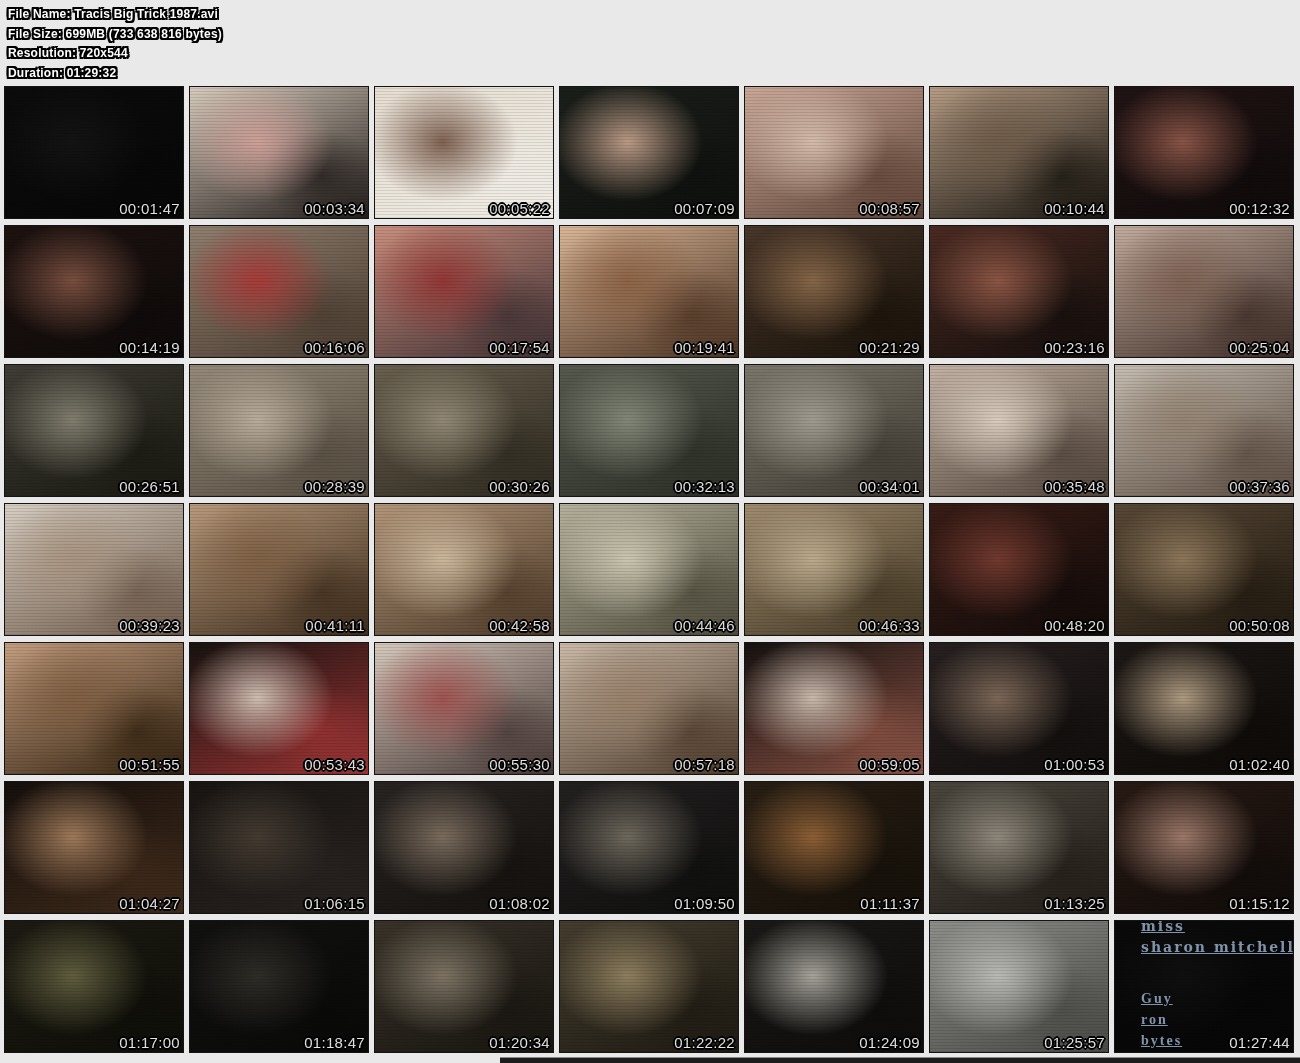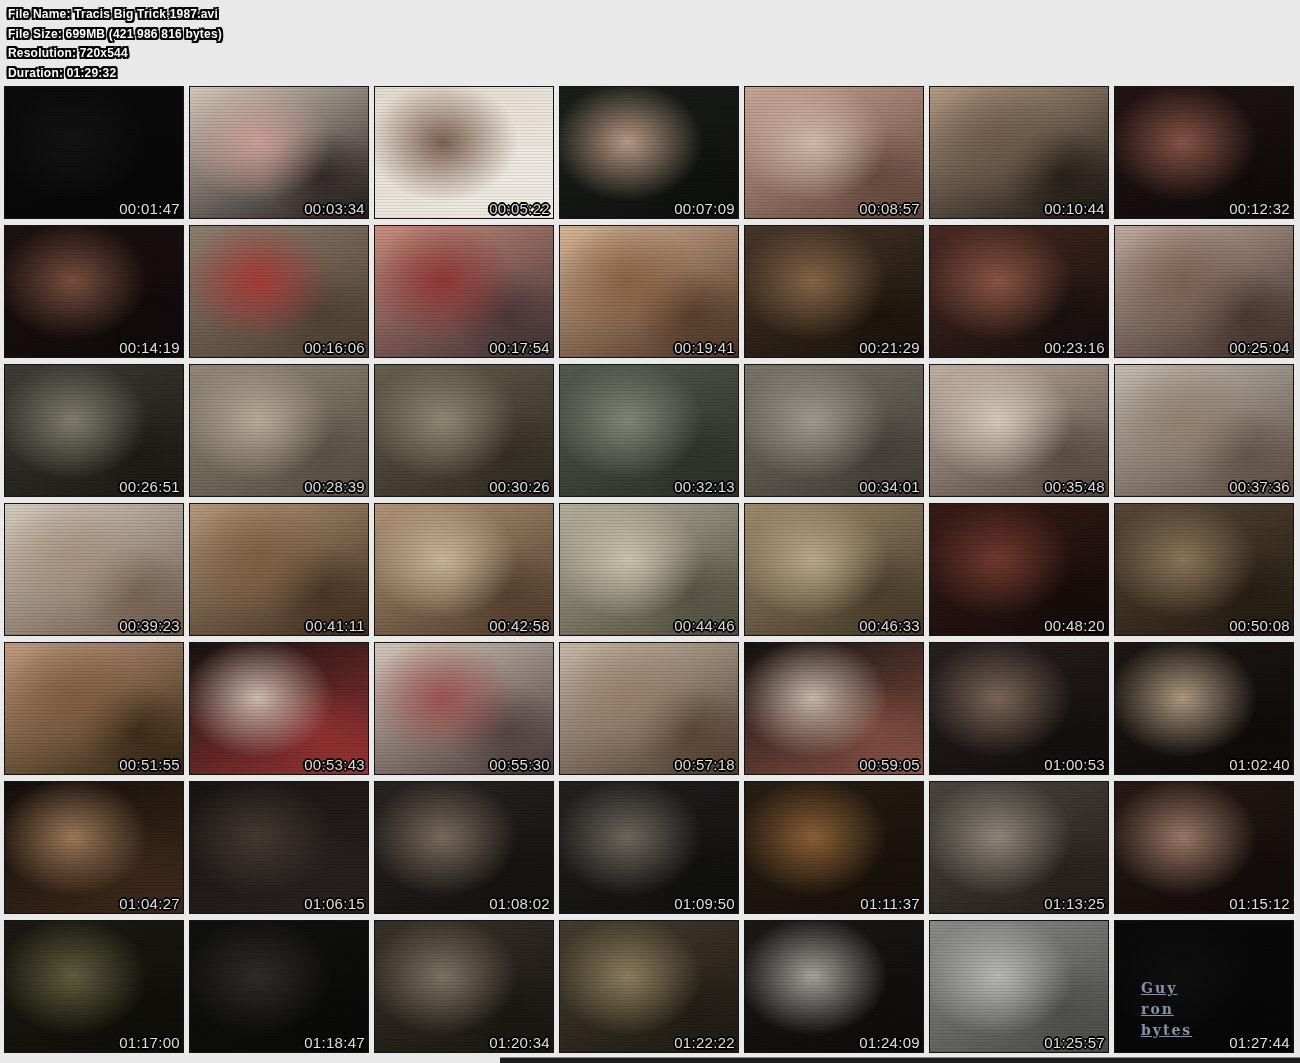--- a/index.html
+++ b/index.html
@@ -55,38 +55,38 @@
     pointer-events: none;
   }
   
   .credits-top, .credits-bottom {
     position: absolute; left: 26px;
     font-family: "DejaVu Serif", serif;
     font-weight: bold; font-size: 14px; letter-spacing: 2px;
     color: #8193ab; z-index: 2;
   }
   .credits-top { top: -5px; }
-  .credits-bottom { bottom: 11px; }
+  .credits-bottom { bottom: 1px; font-family: Liberation Serif, serif; }
   .credit-line {
     display: block; width: max-content;
     text-decoration: underline; line-height: 21px;
   }
   
   .bottom-edge {
     position: absolute; left: 500px; right: 0; bottom: 0;
     height: 5px; background: #1c1c1c;
     border-top: 1px solid #8a8a8a;
   }
 </style>
 </head>
 <body>
 
 <div class="file-info">
   <div class="hline">File Name: Tracis Big Trick 1987.avi</div>
-  <div class="hline">File Size: 699MB (421 986 816 bytes)</div>
+  <div class="hline">File Size: 699MB (733 638 816 bytes)</div>
   <div class="hline">Resolution: 720x544</div>
   <div class="hline">Duration: 01:29:32</div>
 </div>
 
 <div class="grid" id="grid">
     <div class="thumb" style="background: radial-gradient(65% 70% at 38% 42%, rgba(21, 21, 21, 0.85) 0%, transparent 65%), radial-gradient(55% 60% at 74% 68%, rgba(7, 7, 7, 0.7) 0%, transparent 60%), linear-gradient(155deg, rgb(11, 11, 11), rgb(7, 7, 7));">
       <span class="ts">00:01:47</span>
     </div>
     <div class="thumb" style="background: radial-gradient(65% 70% at 38% 42%, rgba(216, 164, 156, 0.85) 0%, transparent 65%), radial-gradient(55% 60% at 74% 68%, rgba(34, 28, 26, 0.7) 0%, transparent 60%), linear-gradient(155deg, rgb(214, 203, 188), rgb(34, 28, 26));">
       <span class="ts">00:03:34</span>
@@ -223,20 +223,24 @@
     <div class="thumb" style="background: radial-gradient(65% 70% at 38% 42%, rgba(156, 140, 104, 0.85) 0%, transparent 65%), radial-gradient(55% 60% at 74% 68%, rgba(30, 26, 18, 0.7) 0%, transparent 60%), linear-gradient(155deg, rgb(69, 61, 47), rgb(30, 26, 18));">
       <span class="ts">01:22:22</span>
     </div>
     <div class="thumb" style="background: radial-gradient(65% 70% at 38% 42%, rgba(191, 188, 179, 0.85) 0%, transparent 65%), radial-gradient(55% 60% at 74% 68%, rgba(13, 12, 11, 0.7) 0%, transparent 60%), linear-gradient(155deg, rgb(27, 25, 23), rgb(13, 12, 11));">
       <span class="ts">01:24:09</span>
     </div>
     <div class="thumb" style="background: radial-gradient(65% 70% at 38% 42%, rgba(198, 198, 193, 0.85) 0%, transparent 65%), radial-gradient(55% 60% at 74% 68%, rgba(73, 73, 70, 0.7) 0%, transparent 60%), linear-gradient(155deg, rgb(141, 141, 138), rgb(73, 73, 70));">
       <span class="ts">01:25:57</span>
     </div>
     <div class="thumb" style="background: radial-gradient(65% 70% at 38% 42%, rgba(16, 16, 16, 0.85) 0%, transparent 65%), radial-gradient(55% 60% at 74% 68%, rgba(6, 6, 6, 0.7) 0%, transparent 60%), linear-gradient(155deg, rgb(10, 10, 10), rgb(6, 6, 6));">
+      <div class="credits-top">
+        <span class="credit-line">miss</span>
+        <span class="credit-line">sharon mitchell</span>
+      </div>
       <div class="credits-bottom">
         <span class="credit-line">Guy</span>
         <span class="credit-line">ron</span>
         <span class="credit-line">bytes</span>
       </div>
       <span class="ts">01:27:44</span>
     </div>
   </div>
 
 <div class="bottom-edge"></div>

